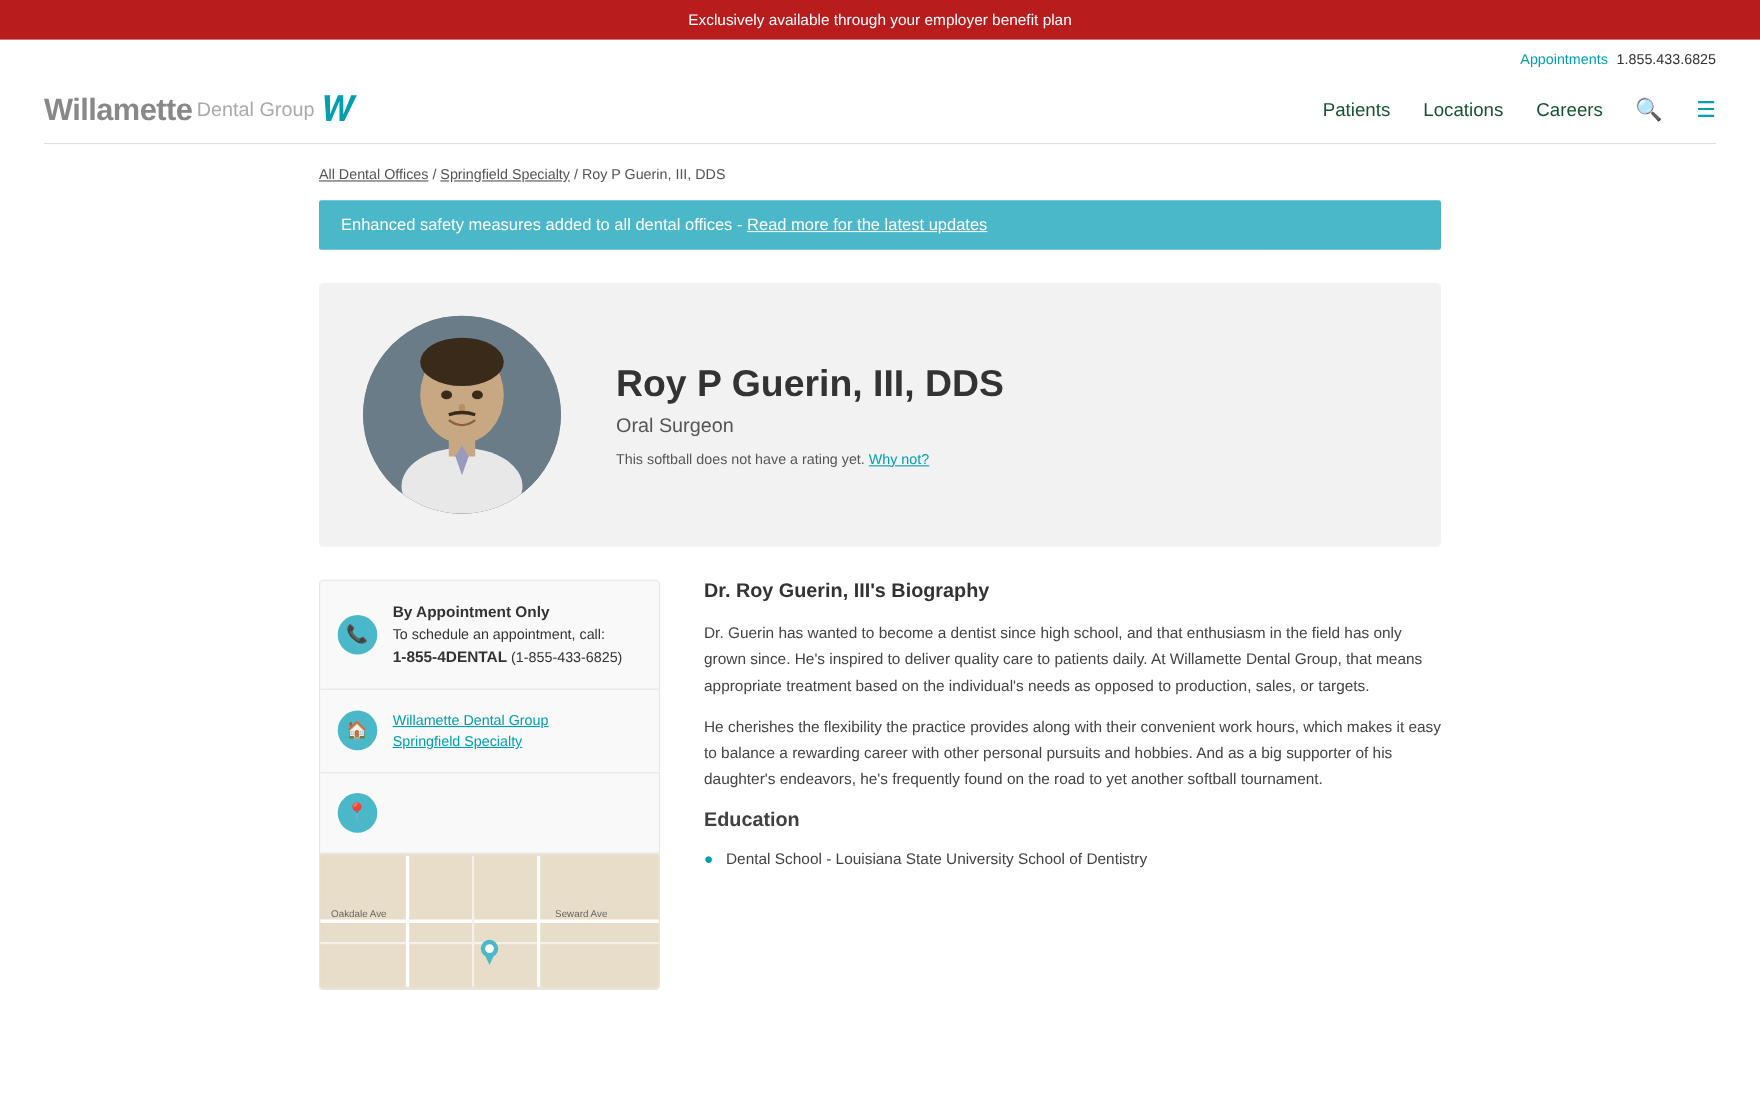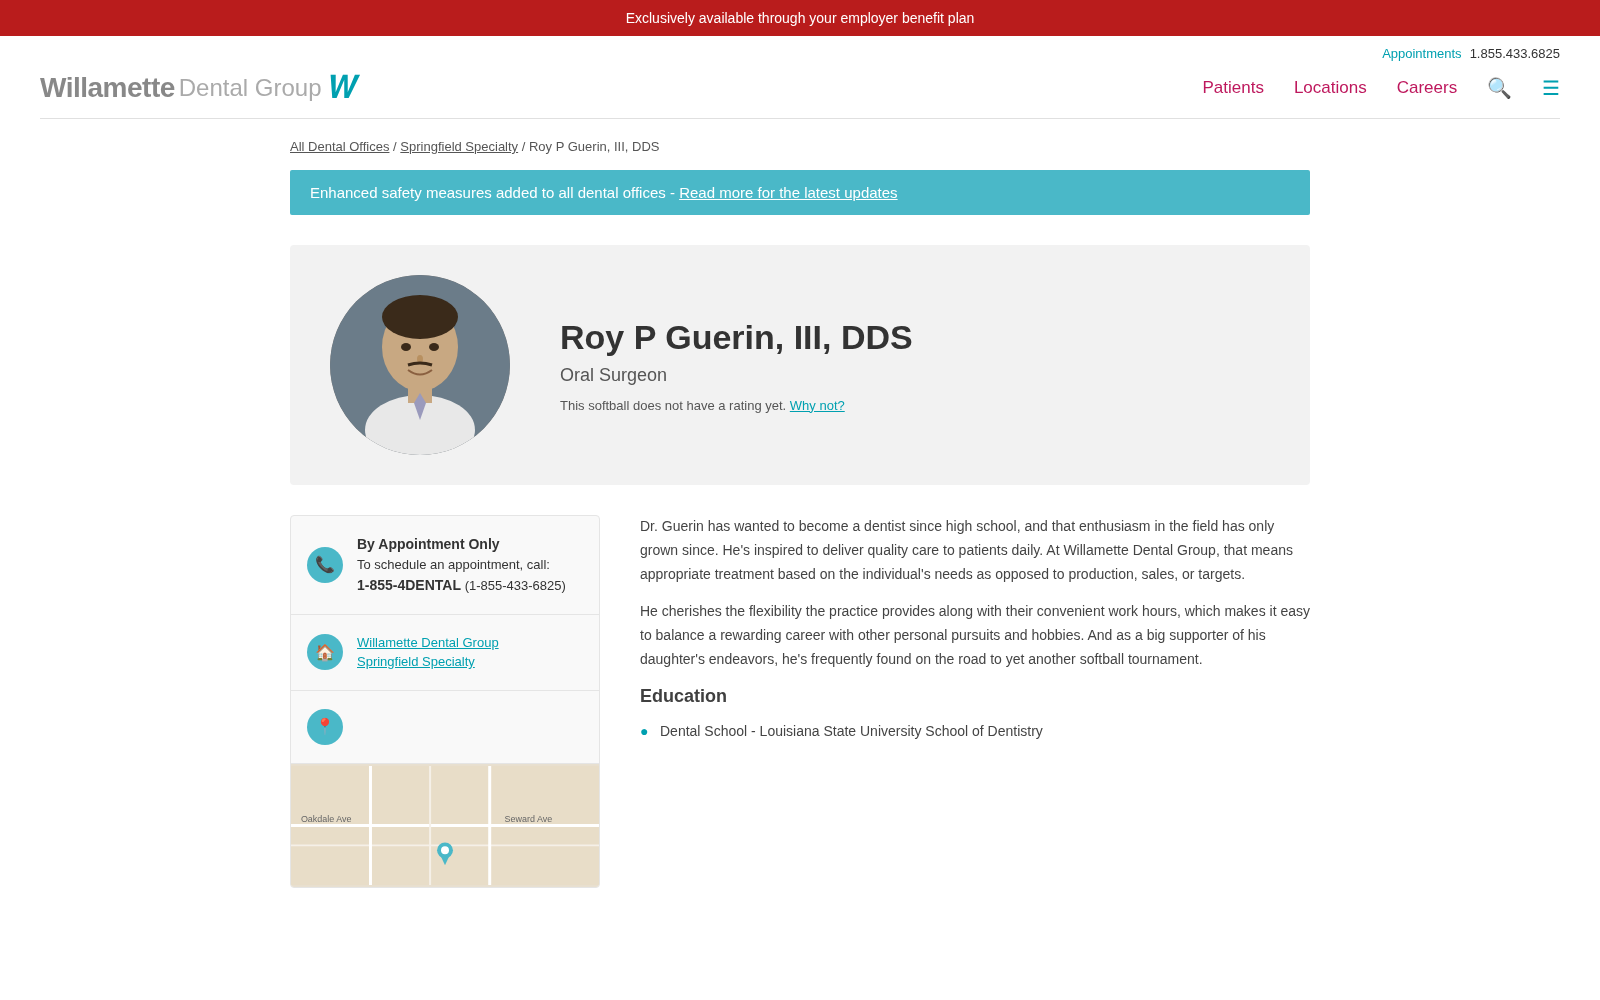--- a/index.html
+++ b/index.html
@@ -17,21 +17,21 @@
     
     .header {
       padding: 10px 40px 0 40px;
     }
     .header-top {
       display: flex;
       justify-content: flex-end;
       align-items: center;
       font-size: 13px;
       color: #333;
-      margin-bottom: 8px;
+      margin-bottom: 20px;
     }
     .header-top a {
       color: #00a0b0;
       text-decoration: none;
       margin-right: 8px;
     }
     .header-nav {
       display: flex;
       justify-content: space-between;
       border-bottom: 1px solid #e0e0e0;
@@ -41,36 +41,36 @@
       display: flex;
       align-items: center;
     }
     .logo-text-willamette {
       font-size: 28px;
       font-weight: bold;
       color: #888;
       letter-spacing: -0.5px;
     }
     .logo-text-dental {
-      font-size: 24px;
+      font-size: 18px;
       color: #aaa;
       margin-left: 4px;
     }
     .logo-icon {
       color: #00a0b0;
       font-size: 32px;
       margin-left: 8px;
     }
     .nav-links {
       display: flex;
       align-items: center;
       gap: 30px;
     }
     .nav-links a {
-      color: #be185d;
+      color: #14532d;
       text-decoration: none;
       font-size: 17px;
     }
     .nav-icon {
       color: #00a0b0;
       font-size: 20px;
       cursor: pointer;
     }
 
     
@@ -367,20 +367,21 @@
             <polygon points="155,100 148,85 162,85" fill="#4ab8c8"></polygon>
             <circle cx="155" cy="85" r="4" fill="#fff"></circle>
           </svg>
         </div>
       </div>
     </div>
 
     <div class="right-col">
 
       <div class="bio-section">
+        <h2>Dr. Roy Guerin, III's Biography</h2>
         <p>Dr. Guerin has wanted to become a dentist since high school, and that enthusiasm in the field has only grown since. He's inspired to deliver quality care to patients daily. At Willamette Dental Group, that means appropriate treatment based on the individual's needs as opposed to production, sales, or targets.</p>
         <p>He cherishes the flexibility the practice provides along with their convenient work hours, which makes it easy to balance a rewarding career with other personal pursuits and hobbies. And as a big supporter of his daughter's endeavors, he's frequently found on the road to yet another softball tournament.</p>
       </div>
 
       <div class="education-section">
         <h2>Education</h2>
         <ul class="education-list">
           <li>
             <span>Dental School - Louisiana State University School of Dentistry</span>
           </li>

